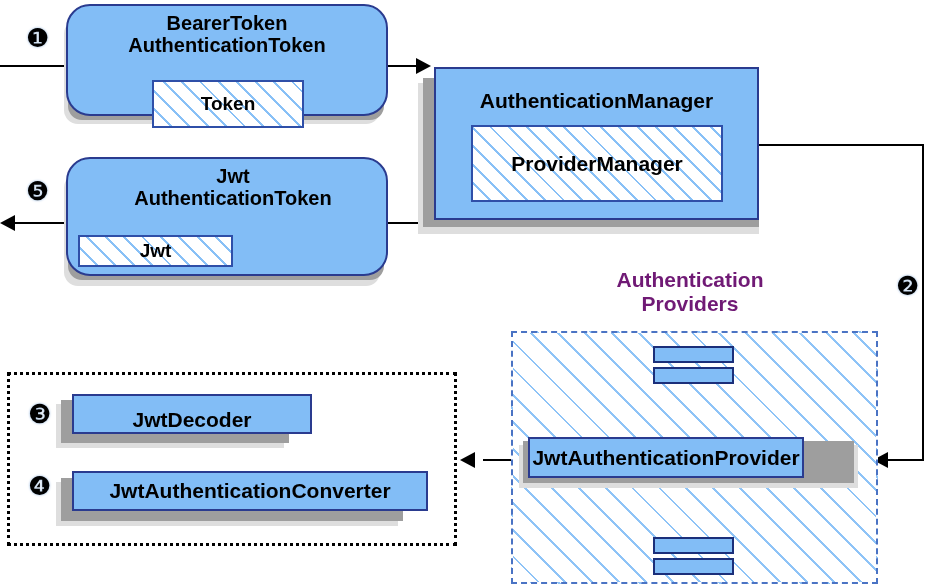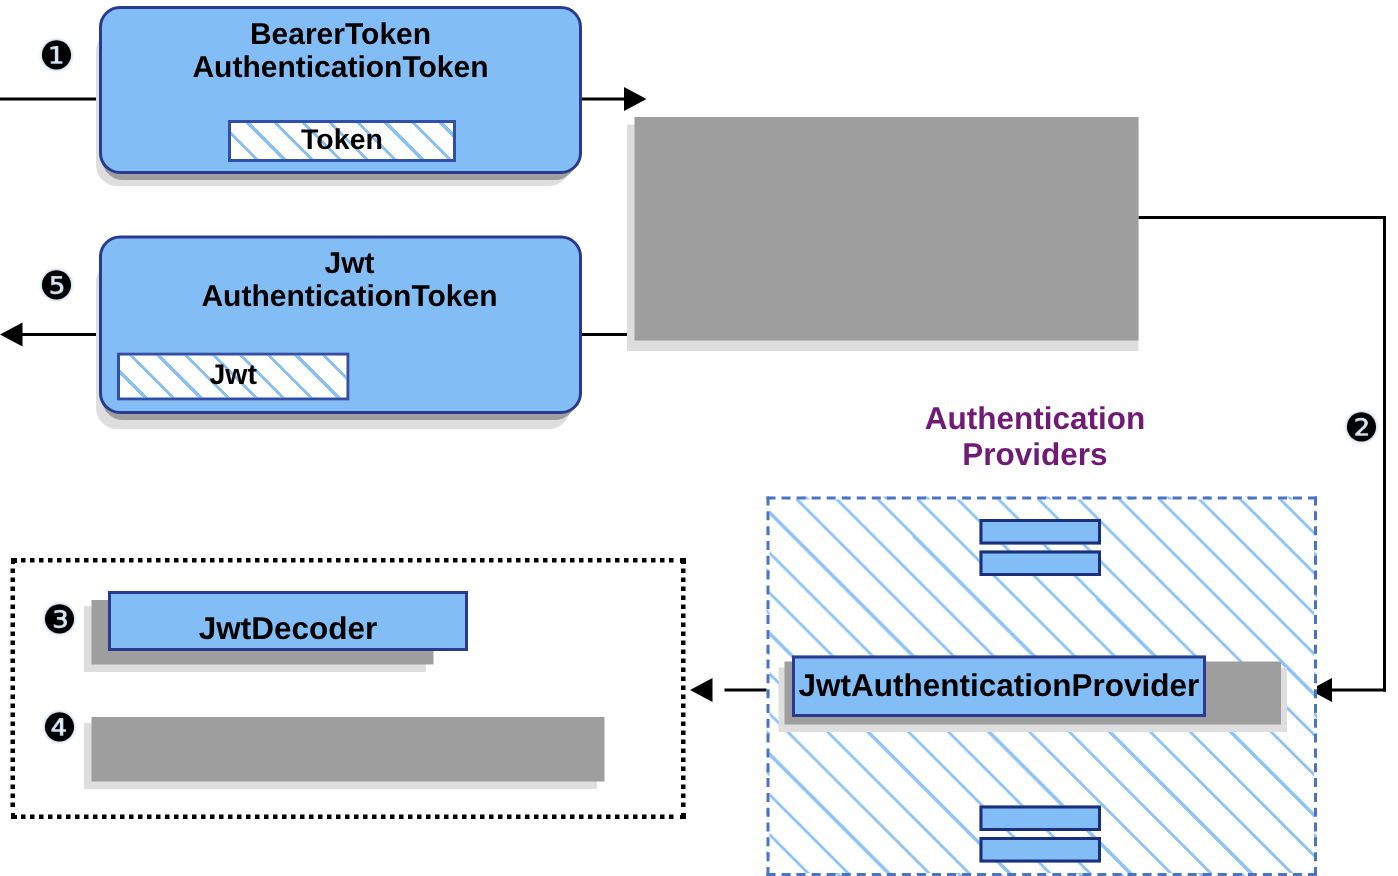--- a/index.html
+++ b/index.html
@@ -28,21 +28,21 @@
     position: absolute;
     background: #82bdf6;
     border: 2px solid #2a3b8f;
     box-sizing: border-box;
     display: flex;
     flex-direction: column;
     align-items: center;
     color: #000000;
     font-weight: bold;
   }
-  .node.rounded { border-radius: 14px; }
+  .node.rounded { border-radius: 24px; }
 
   .node-title {
     text-align: center;
     font-weight: bold;
     line-height: 1.12;
     white-space: pre-line;
     color: #000;
   }
 
   
@@ -188,48 +188,57 @@
   <div class="shadow-near" style="left:523px; top:441px; width:331px; height:42px;"></div>
   <div class="node" style="left:528px; top:437px; width:276px; height:41px; justify-content:center;">
     <div class="node-title" style="font-size:21px;">JwtAuthenticationProvider</div>
   </div>
 
   <div class="shadow-far" style="left:64px; top:20px; width:316px; height:104px; border-radius:14px;"></div>
   <div class="shadow-near" style="left:68px; top:16px; width:316px; height:104px; border-radius:14px;"></div>
   <div class="node rounded" style="left:66px; top:4px; width:322px; height:112px;">
     <div class="node-title" style="font-size:20px; margin-top:6px;">BearerToken
 AuthenticationToken</div>
-    <div class="hatch-box" style="left:84px; top:74px; width:152px; height:28px; font-size:19px;">
+    <div class="hatch-box" style="left:84px; top:74px; width:152px; height:48px; font-size:19px;">
       <span>Token</span>
     </div>
   </div>
 
   <div class="shadow-far" style="left:64px; top:174px; width:316px; height:112px; border-radius:14px;"></div>
   <div class="shadow-near" style="left:68px; top:170px; width:316px; height:110px; border-radius:14px;"></div>
   <div class="node rounded" style="left:66px; top:157px; width:322px; height:119px;padding-left:12px;">
     <div class="node-title" style="font-size:20px; margin-top:6px;">Jwt
 AuthenticationToken</div>
     <div class="hatch-box" style="left:10px; top:76px; width:155px; height:32px; font-size:19px;">
       <span>Jwt</span>
     </div>
   </div>
 
   <div class="shadow-far" style="left:418px; top:83px; width:341px; height:151px;"></div>
   <div class="shadow-near" style="left:423px; top:78px; width:336px; height:149px;"></div>
+  <div class="node" style="left:434px; top:67px; width:325px; height:153px;">
+    <div class="node-title" style="font-size:21px; margin-top:20px;">AuthenticationManager</div>
+    <div class="hatch-box" style="left:35px; top:56px; width:252px; height:77px; font-size:21px;">
+      <span>ProviderManager</span>
+    </div>
+  </div>
 
   <div class="group-dotted-black" style="left:7px; top:372px; width:450px; height:174px;"></div>
 
   <div class="shadow-far" style="left:56px; top:404px; width:228px; height:44px;"></div>
   <div class="shadow-near" style="left:61px; top:400px; width:228px; height:43px;"></div>
   <div class="node" style="left:72px; top:394px; width:240px; height:40px; justify-content:flex-end;">
     <div class="node-title" style="font-size:21px;">JwtDecoder</div>
   </div>
 
   <div class="shadow-far" style="left:56px; top:482px; width:342px; height:44px;"></div>
   <div class="shadow-near" style="left:61px; top:478px; width:342px; height:43px;"></div>
+  <div class="node" style="left:72px; top:471px; width:356px; height:40px; justify-content:center;">
+    <div class="node-title" style="font-size:21px;">JwtAuthenticationConverter</div>
+  </div>
 
   <div class="step-badge" style="left:26px; top:25px; font-size:26px;">❶</div>
   <div class="step-badge" style="left:26px; top:178px; font-size:26px;">❺</div>
   <div class="step-badge" style="left:896px; top:273px; font-size:26px;">❷</div>
   <div class="step-badge" style="left:28px; top:401px; font-size:26px;">❸</div>
   <div class="step-badge" style="left:28px; top:473px; font-size:26px;">❹</div>
 
 </div>
 
 </body></html>

